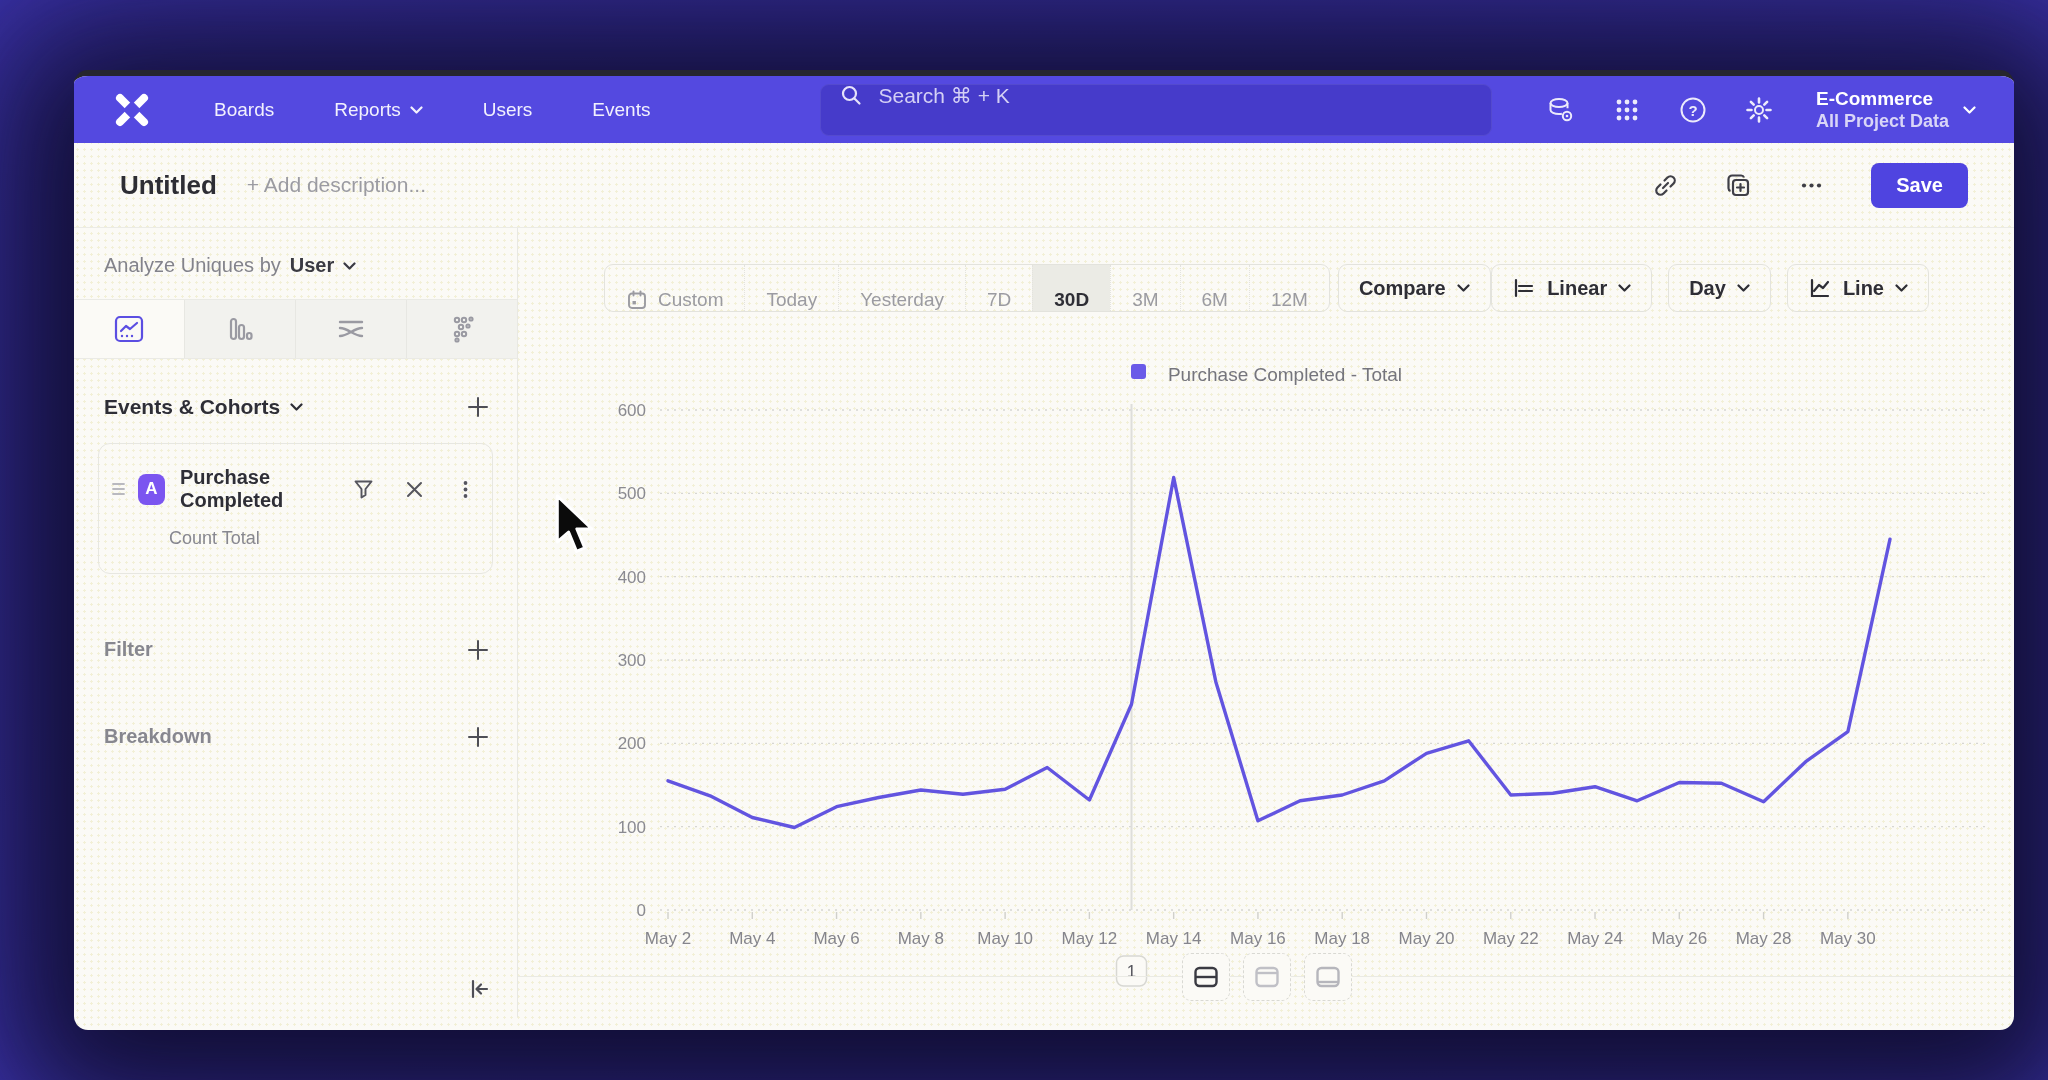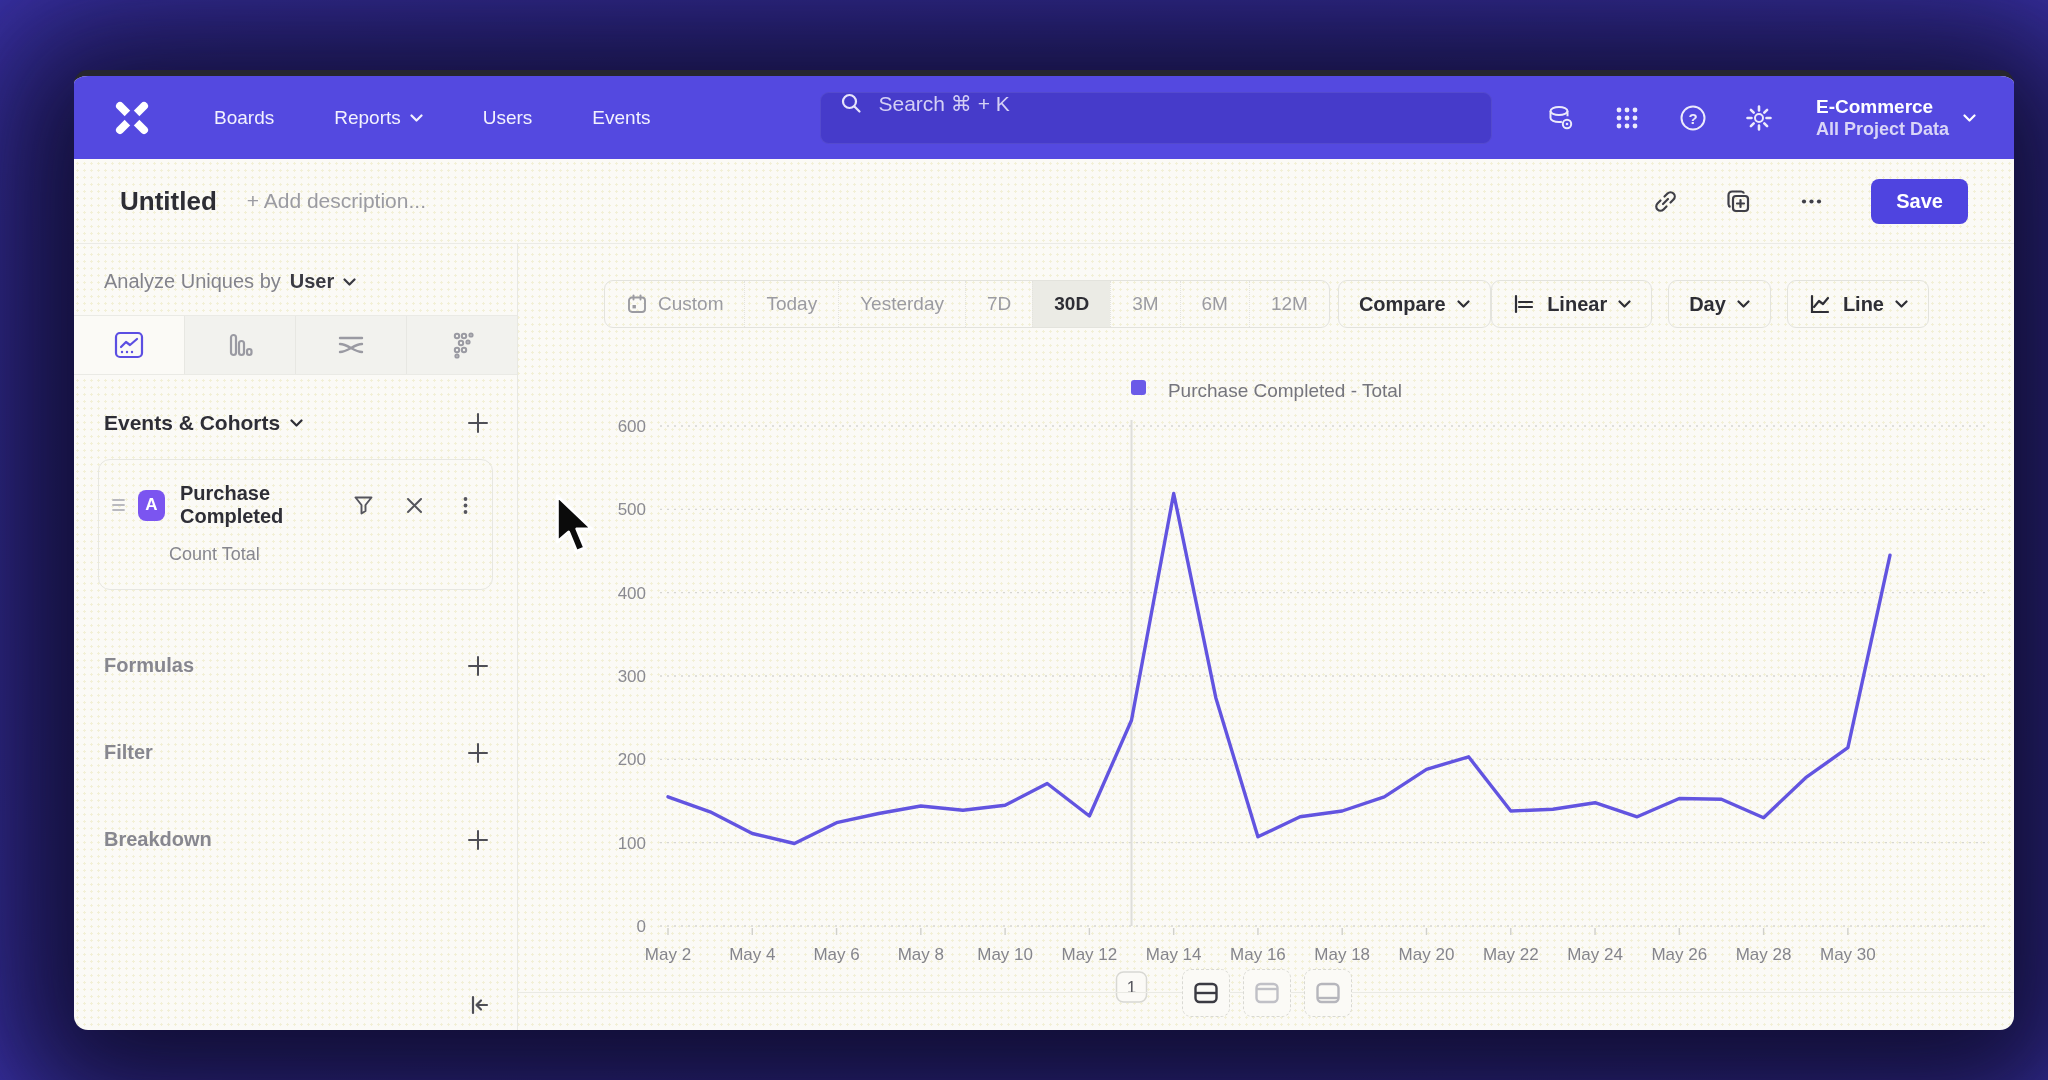--- a/index.html
+++ b/index.html
@@ -12,21 +12,21 @@
   .window{
     position:absolute;left:74px;top:70px;width:1940px;height:954px;
     background-color:#fbfaf6;
     background-image:radial-gradient(rgba(222,214,140,0.30) 1.3px, transparent 1.4px);
     background-size:7px 7px;
     border-radius:14px;overflow:hidden;
     border-top:6px solid #26262e;
     box-shadow:0 24px 120px 48px rgba(13,11,40,0.85), 0 0 220px 120px rgba(13,11,40,0.45);
   }
   
-  .nav{height:83px;background:#5449e0;display:flex;align-items:center;padding:0 38px;color:#fff}
+  .nav{height:67px;background:#5449e0;display:flex;align-items:center;padding:0 38px;color:#fff}
   .logo{width:40px;height:40px;flex:0 0 auto;position:relative}
   .navlinks{display:flex;align-items:center;gap:60px;margin-left:62px}
   .navlink{display:flex;align-items:center;gap:9px;font-size:19px;color:#f2f1fd;cursor:default}
   .chev{width:13px;height:8px;flex:0 0 auto}
   .chev polyline{fill:none;stroke:currentColor;stroke-width:2.2;stroke-linecap:round;stroke-linejoin:round}
   .search{
     margin-left:170px;width:632px;height:52px;border-radius:9px;background:#463bca;
     display:flex;align-items:flex-start;padding:0 20px;gap:16px;color:#d4d0f5;font-size:21px;
     box-shadow:inset 0 0 0 1px rgba(255,255,255,0.08);
   }
@@ -67,21 +67,21 @@
   .ev-icons svg{width:21px;height:21px}
   .ev-sub{margin:16px 0 0 58px;font-size:18px;color:#87878f}
   .section{display:flex;align-items:center;padding:0 28px 0 30px;margin-top:64px}
   .section .slabel{font-size:20px;font-weight:600;color:#87878f}
   .collapse{position:absolute;right:26px;bottom:16px;width:24px;height:24px;color:#4e4e56;cursor:pointer}
   
   .main{flex:1;position:relative;padding-top:36px}
   .controls{display:flex;align-items:center;padding:0 86px}
   .left-controls{display:flex;align-items:center}
   .seg{display:flex;align-items:stretch;height:46px;border:1px solid #e3e3dd;border-radius:9px;overflow:hidden}
-  .chip{display:flex;align-items:center;gap:10px;padding:0 21px;font-size:19px;color:#9b9ba1;
+  .chip{display:flex;align-items:flex-end;gap:10px;padding:0 21px;font-size:19px;color:#9b9ba1;
     border-left:1px dotted #e3e3dd;cursor:pointer;white-space:nowrap}
   .chip:first-child{border-left:none}
   .chip.sel{background:#ebebe5;color:#2e2e35;font-weight:700}
   .chip svg{width:22px;height:22px;color:#9b9ba1}
   .btn{display:flex;align-items:center;gap:11px;height:46px;padding:0 20px;border:1px solid #e3e3dd;
     border-radius:9px;font-size:20px;font-weight:700;color:#2e2e35;background:transparent;cursor:pointer}
   .btn svg.ic{width:24px;height:24px;color:#2e2e35}
   .compare{margin-left:8px}
   .right-controls{margin-left:auto;display:flex;gap:16px}
   .legend{display:flex;justify-content:center;gap:22px;margin-top:52px;font-size:19px;color:#75757d}
@@ -286,26 +286,20 @@
                   <circle cx="10.5" cy="4" r="1.9"></circle>
                   <circle cx="10.5" cy="10.5" r="1.9"></circle>
                   <circle cx="10.5" cy="17" r="1.9"></circle>
                 </g>
             </svg>
           </div>
         </div>
         <div class="ev-sub">Count Total</div>
       </div>
 
-      <div class="section">
-        <span class="slabel">Formulas</span>
-        <svg class="plus" viewBox="0 0 22 22">
-          <path d="M11 2 v18 M2 11 h18" stroke="currentColor" stroke-width="2" stroke-linecap="round"></path>
-        </svg>
-      </div>
       <div class="section">
         <span class="slabel">Filter</span>
         <svg class="plus" viewBox="0 0 22 22">
           <path d="M11 2 v18 M2 11 h18" stroke="currentColor" stroke-width="2" stroke-linecap="round"></path>
         </svg>
       </div>
       <div class="section">
         <span class="slabel">Breakdown</span>
         <svg class="plus" viewBox="0 0 22 22">
           <path d="M11 2 v18 M2 11 h18" stroke="currentColor" stroke-width="2" stroke-linecap="round"></path>

